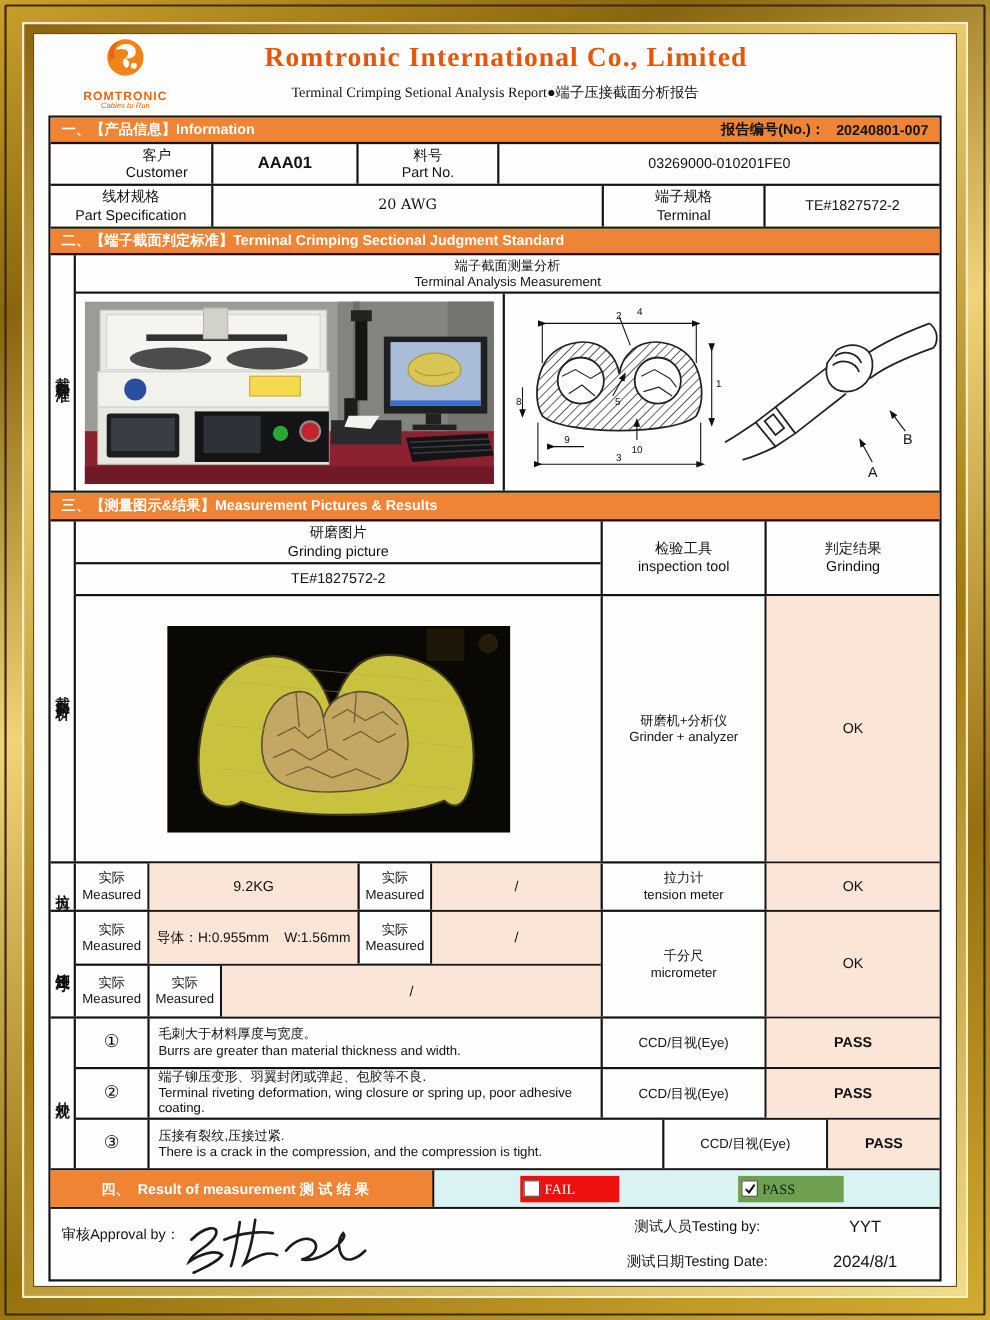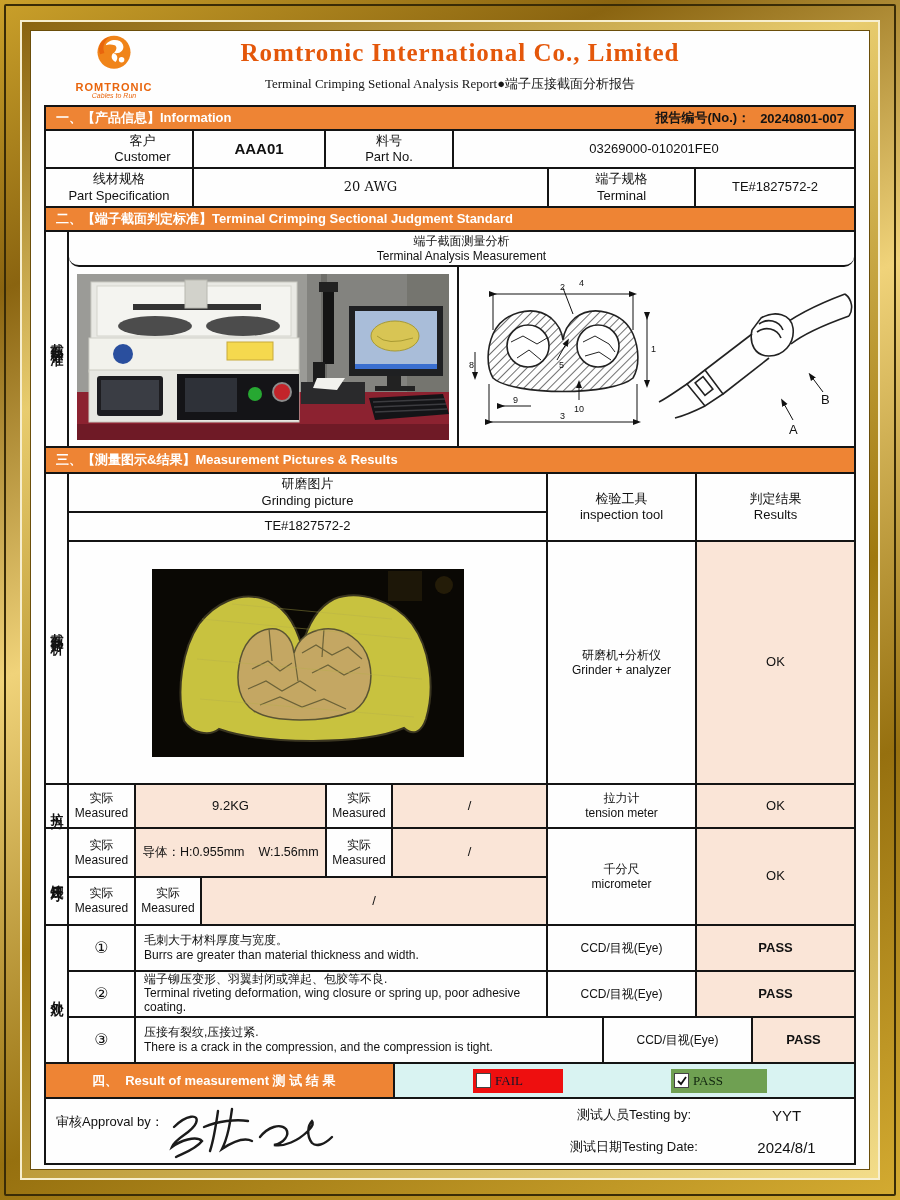--- a/index.html
+++ b/index.html
@@ -39,21 +39,21 @@
   .pre{white-space:pre;}
   .small{font-size:12px;}
   .bold{font-weight:bold;}
   .col{display:flex;flex-direction:column;box-sizing:border-box;}
 
   
   .res-orange{background:var(--orange);color:#fff;font-weight:bold;display:flex;align-items:center;
       padding-left:46px;box-sizing:border-box;}
   .res-cyan{background:var(--cyan);display:flex;align-items:center;box-sizing:border-box;}
   .failbox{width:90px;height:24px;background:#ee0f0f;display:flex;align-items:center;margin-left:78px;
-      padding-left:3px;box-sizing:border-box;color:#0f172a;font-family:"Liberation Serif",serif;font-size:13px;}
+      padding-left:3px;box-sizing:border-box;color:#ffffff;font-family:"Liberation Serif",serif;font-size:13px;}
   .passbox{width:96px;height:24px;background:#6fa052;display:flex;align-items:center;margin-left:108px;
       padding-left:3px;box-sizing:border-box;color:#10240e;font-family:"Liberation Serif",serif;font-size:13px;}
   .ckbox{width:13px;height:13px;background:#fff;border:1px solid #444;margin-right:4px;
       display:flex;align-items:center;justify-content:center;}
 
   
   .foot{display:flex;height:64px;box-sizing:border-box;}
   .foot-left{width:503px;position:relative;box-sizing:border-box;padding:14px 0 0 10px;font-size:13px;}
   .foot-right{flex:1;display:flex;flex-direction:column;}
   .foot-row{flex:1;display:flex;align-items:center;}
@@ -117,21 +117,21 @@
         </div>
         <div class="c" style="flex:1;">TE#1827572-2</div>
       </div>
 
       <div class="bar bb">
         <span>二、【端子截面判定标准】Terminal Crimping Sectional Judgment Standard</span>
       </div>
       <div class="r bb" style="height:216px;">
         <div class="vlab br" style="width:23px;">截面标准</div>
         <div class="col" style="flex:1;">
-          <div class="c bb small" style="height:35px;border-radius:10px;">
+          <div class="c bb small" style="height:35px;">
             <span>端子截面测量分析</span>
             <span>Terminal Analysis Measurement</span>
           </div>
           <div class="r" style="flex:1;">
 
             <div class="c br" style="width:390px;">
               <svg width="372" height="166" viewBox="0 0 372 166">
                 <rect width="372" height="166" fill="#9b9b97"></rect>
                 <rect x="230" y="0" width="142" height="120" fill="#83837f"></rect>
                 <rect x="244" y="0" width="6" height="110" fill="#6e6e6a"></rect>
@@ -266,21 +266,21 @@
                 <span>Grinding picture</span>
               </div>
               <div class="c" style="flex:1;">TE#1827572-2</div>
             </div>
             <div class="c br" style="width:149px;">
               <span>检验工具</span>
               <span>inspection tool</span>
             </div>
             <div class="c" style="flex:1;">
               <span>判定结果</span>
-              <span>Results</span>
+              <span>Grinding</span>
             </div>
           </div>
           <div class="r" style="height:241px;">
             <div class="c br" style="width:479px;">
               <svg width="312" height="188" viewBox="0 0 312 188">
                 <rect width="312" height="188" fill="#0a0804"></rect>
                 <rect x="236" y="2" width="34" height="30" fill="#1d1708"></rect>
                 <circle cx="292" cy="16" r="9" fill="#241c08"></circle>
                 <path d="M32,152 C24,122 30,80 47,55 C62,35 87,22 112,30 C132,36 144,56 150,78 C154,62 162,40 182,30 C207,20 242,32 260,55 C277,78 284,117 274,150 C270,162 262,168 252,159 C212,176 112,176 67,160 C57,168 40,164 32,152 Z" fill="#c8c23f" stroke="#3a3520" stroke-width="2"></path>
                 <path d="M87,97 C90,75 102,62 117,60 C130,58 140,68 142,84 C146,70 157,62 172,60 C192,58 212,72 217,92 C222,112 217,132 202,142 C172,154 122,154 102,142 C87,132 84,114 87,97 Z" fill="#c4a763" stroke="#5a5433" stroke-width="1.5"></path>

